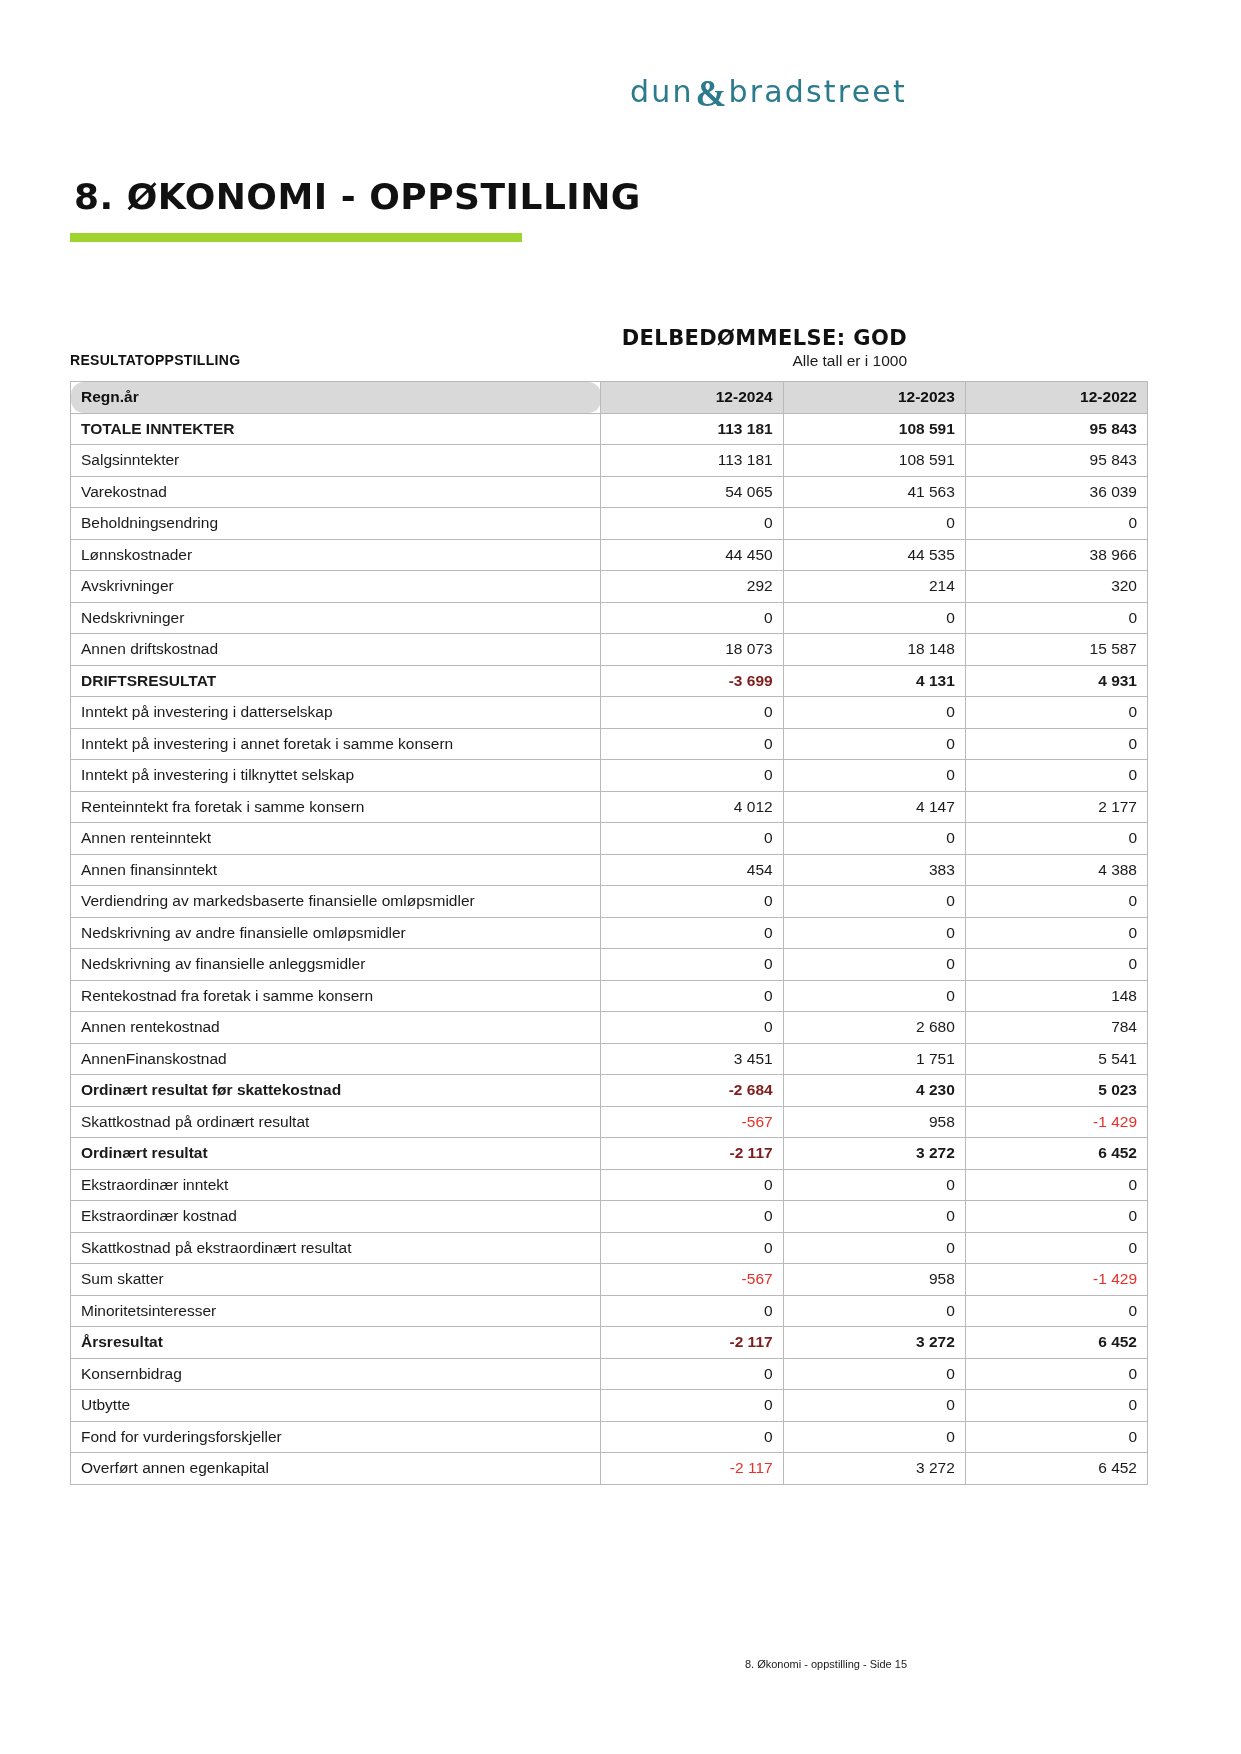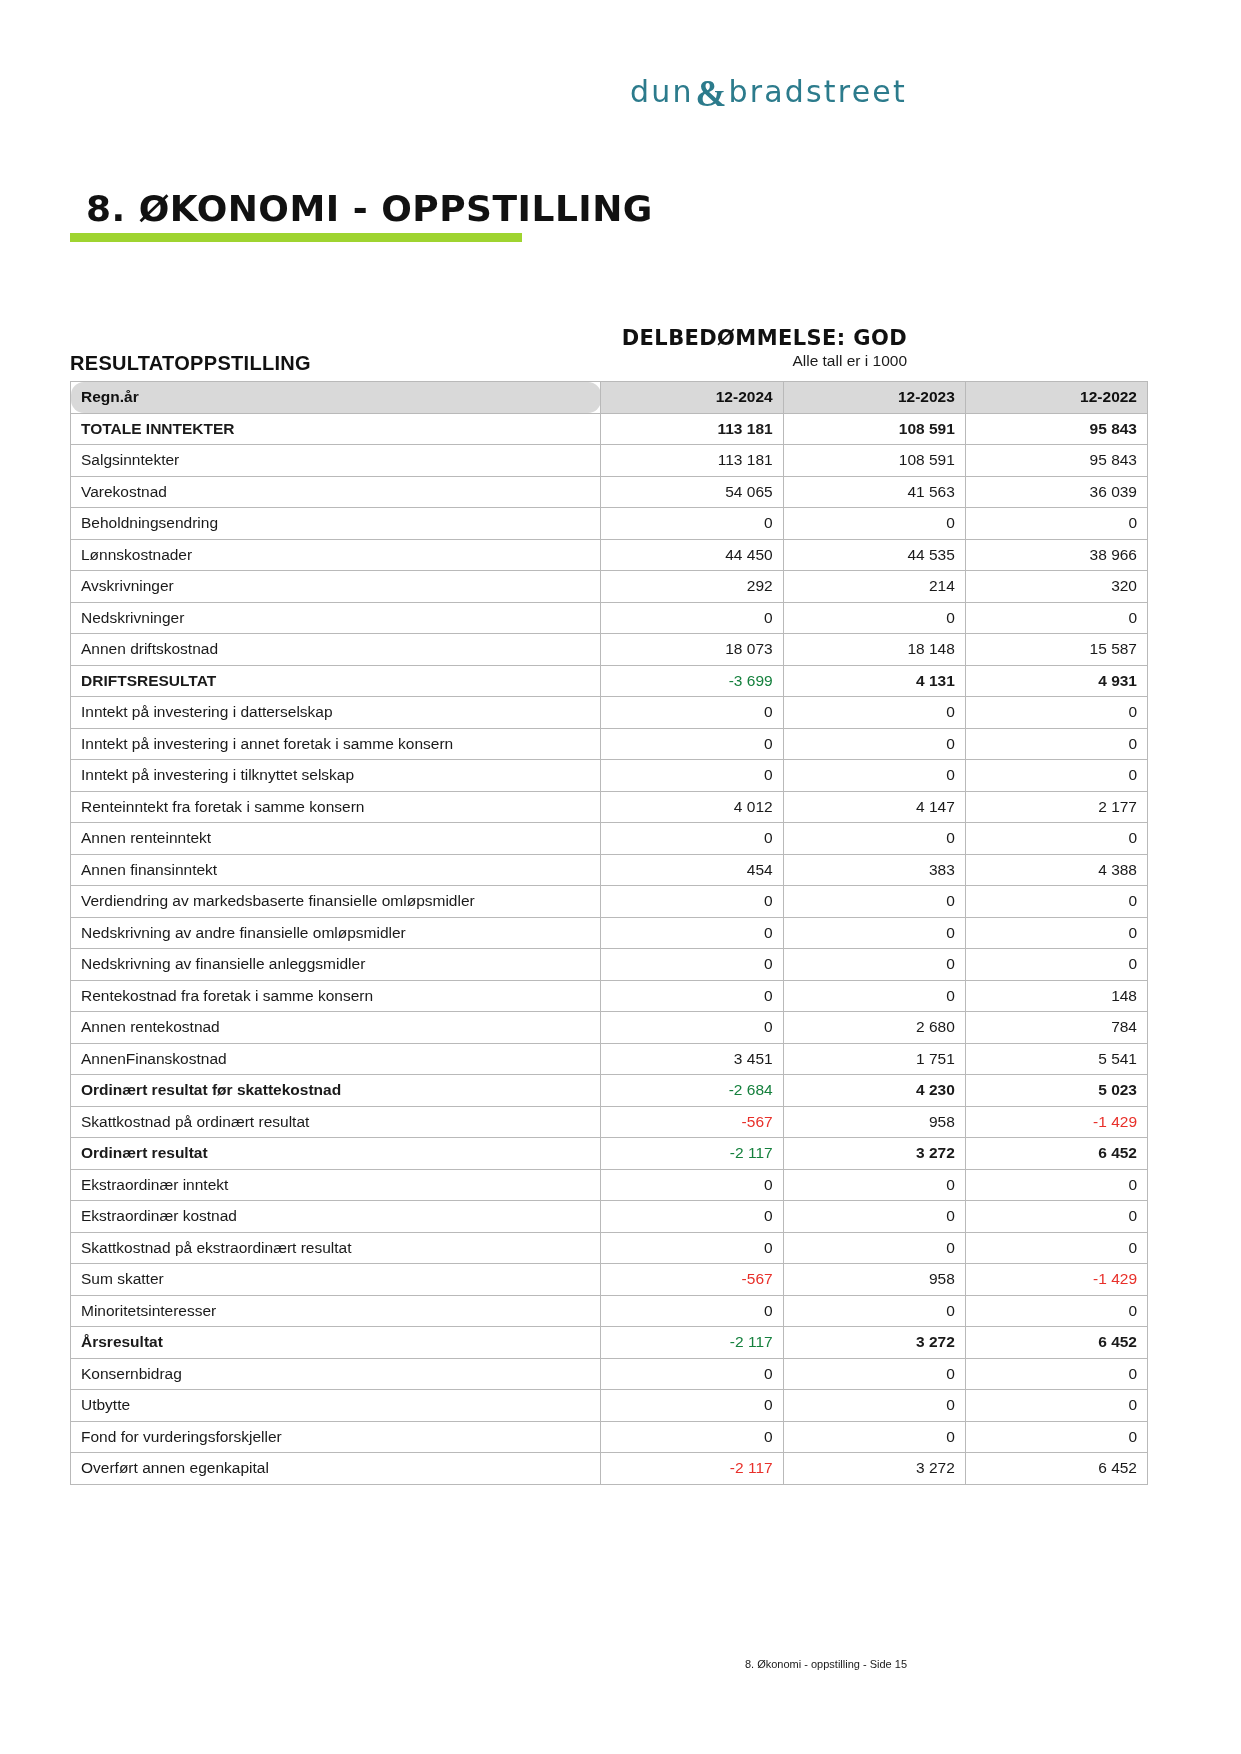--- a/index.html
+++ b/index.html
@@ -49,21 +49,21 @@
   
   .title {
     position: absolute;
     top: 172px;
     left: 70px;
     font-family: "DejaVu Sans", sans-serif;
     font-weight: bold;
     font-size: 36px;
     letter-spacing: 0.5px;
     color: #111111;
-    margin: 16px;
+    margin: 4px;
     white-space: nowrap;
   }
   .title-rule {
     position: absolute;
     top: 233px;
     left: 70px;
     width: 452px;
     height: 9px;
     background: #9fd430;
   }
@@ -77,21 +77,21 @@
     font-weight: bold;
     font-size: 21px;
     color: #111111;
     letter-spacing: 0.4px;
     white-space: nowrap;
   }
   .section-label {
     position: absolute;
     top: 352px;
     left: 70px;
-    font-size: 20px;
+    font-size: 14px;
     font-weight: bold;
     letter-spacing: 0.3px;
     color: #111111;
   }
   .units-note {
     position: absolute;
     top: 352px;
     right: 93px;
     font-size: 15.5px;
     color: #1a1a1a;
@@ -131,22 +131,22 @@
     text-align: right;
     width: 182px;
   }
   tr.bold td, tr.bold th {
     font-weight: bold;
   }
   td.neg {
     color: #e8302a;
   }
   tr.bold td.neg {
-    color: #15803d;
-    font-weight: normal;
+    color: #7f1d1d;
+    font-weight: bold;
   }
 
   
   .footer {
     position: absolute;
     bottom: 84px;
     right: 93px;
     font-size: 11px;
     color: #1a1a1a;
   }

